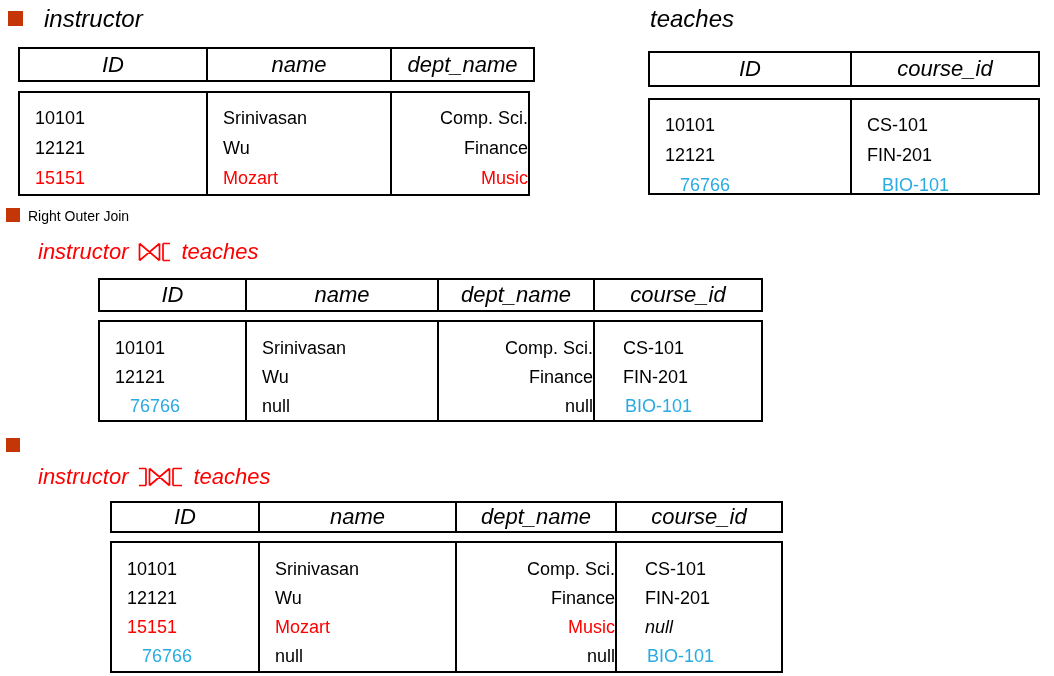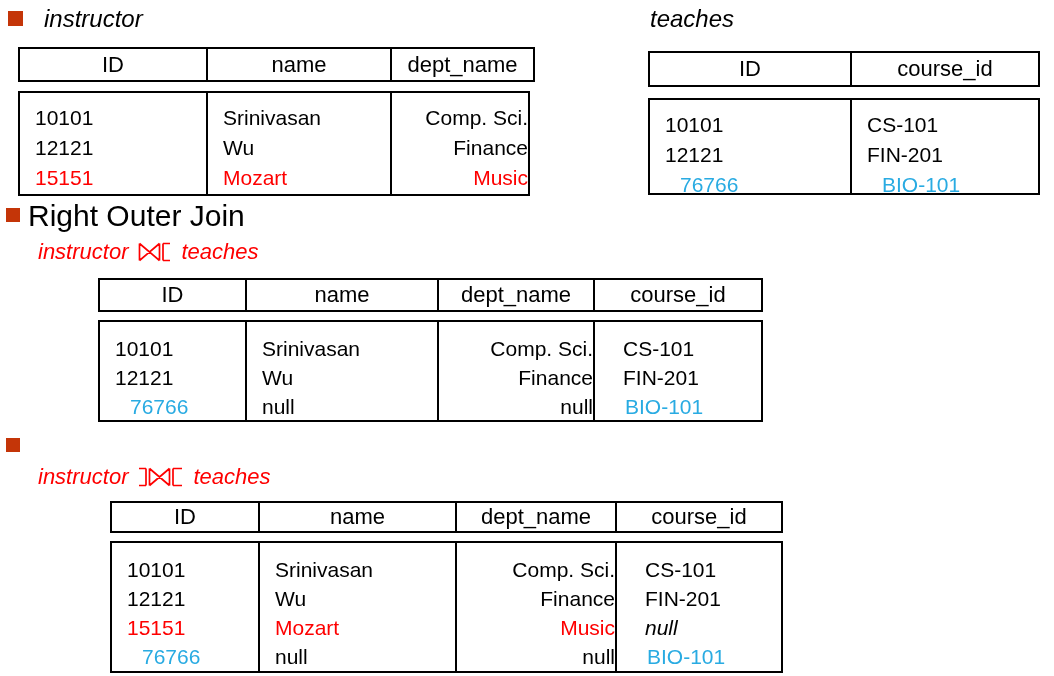--- a/index.html
+++ b/index.html
@@ -3,42 +3,42 @@
 <meta charset="utf-8">
 <style>
   html,body{margin:0;padding:0;background:#fff;}
   .slide{
     position:relative;width:1054px;height:676px;background:#ffffff;
     font-family:"Liberation Sans","DejaVu Sans",sans-serif;color:var(--ink,#000);
     overflow:hidden;
   }
   .bullet{position:absolute;width:15px;height:15px;background:var(--bullet,#c43508);}
   .rel-title{position:absolute;font-style:italic;font-size:24px;line-height:30px;white-space:nowrap;}
-  .sec-label{position:absolute;font-size:30px;line-height:28px;white-space:nowrap;}
+  .sec-label{position:absolute;font-size:14px;line-height:28px;white-space:nowrap;}
   .expr{
     position:absolute;display:flex;align-items:center;gap:10px;
     font-size:22px;font-style:italic;color:var(--red,#f00);white-space:nowrap;height:28px;
   }
   .expr svg{display:block;}
   .box{
     position:absolute;border:2px solid var(--line,#000);box-sizing:border-box;
     display:flex;background:#fff;
   }
   .hcell{
     display:flex;align-items:center;justify-content:center;height:100%;
-    font-size:22px;box-sizing:border-box;
+    font-size:22px;font-style:italic;box-sizing:border-box;
     border-right:2px solid var(--line,#000);white-space:nowrap;
   }
   .hcell:last-child{border-right:none;}
   .bcol{
     box-sizing:border-box;border-right:2px solid var(--line,#000);
     padding-top:var(--pt,10px);height:100%;
   }
   .bcol:last-child{border-right:none;}
-  .cell{font-size:21px;height:var(--lh,30px);line-height:var(--lh,30px);white-space:nowrap;}
+  .cell{font-size:18px;height:var(--lh,30px);line-height:var(--lh,30px);white-space:nowrap;}
   .al{padding-left:15px;}
   .al28{padding-left:28px;}
   .ac{text-align:right;}
   .c-red{color:var(--red,#f00);}
   .c-cyan{color:var(--cyan,#29abe2);padding-left:30px;}
   .it{font-style:italic;}
 </style>
 </head>
 <body>
 

